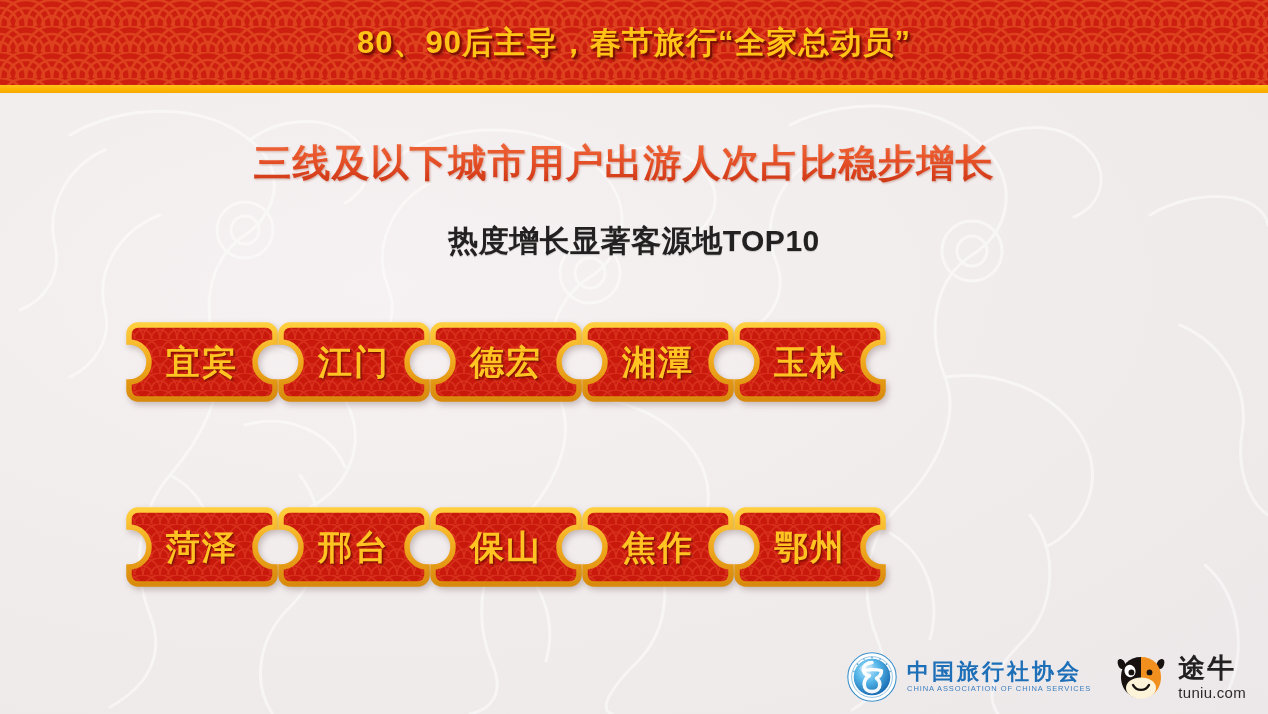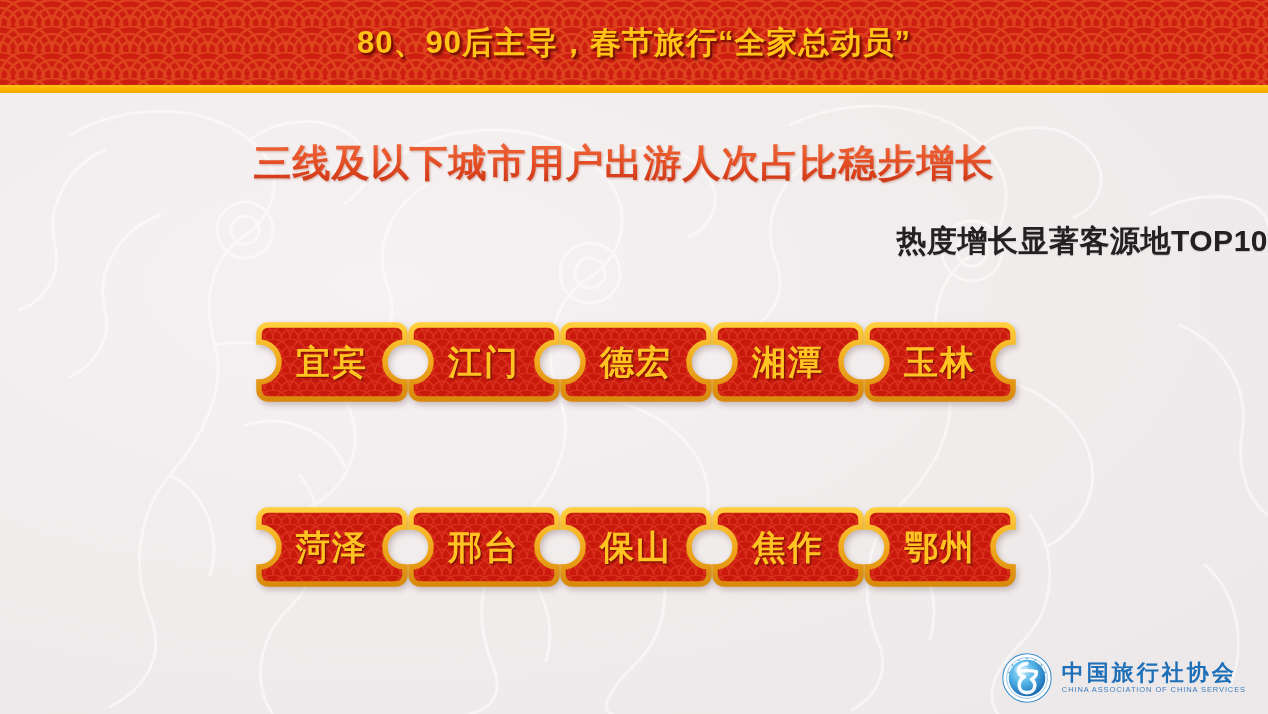--- a/index.html
+++ b/index.html
@@ -77,40 +77,40 @@
     -webkit-background-clip:text;
     background-clip:text;
     color:transparent;
     -webkit-text-fill-color:transparent;
     filter:drop-shadow(1px 1px 1px rgba(140,40,15,.35));
     z-index:5;
   }
   .sub-heading {
     position:absolute;
     top:221px; left:0; width:1268px;
-    text-align:right;
+    text-align:center;
     font-size:30px;
     font-weight:bold;
     letter-spacing:0.5px;
     color:#232021;
     white-space:nowrap;
     text-shadow:0 1px 1px rgba(0,0,0,.18);
     z-index:5;
   }
 
   
   .badge-grid {
     position:absolute;
     top:322px; left:126px;
     width:1020px;
     z-index:6;
   }
   .badge-row {
     display:flex;
-    justify-content:center;
+    justify-content:flex-start;
     align-items:center;
   }
   .badge-row.row2 { margin-top:105px; }
 
   .badge {
     position:relative;
     width:152px;
     height:80px;
     display:flex;
     align-items:center;
@@ -377,16 +377,40 @@
                  C 33.6 25.8 35.4 23.1 35.4 19.8" fill="none" stroke="#ffffff" stroke-width="3.6" stroke-linecap="round" stroke-linejoin="round" opacity="0.95"></path>
         <path d="M17.8 19.6 C 22 18.2 30.8 18.2 35 19.6" fill="none" stroke="#ffffff" stroke-width="3.2" stroke-linecap="round" opacity="0.95"></path>
         <ellipse cx="20.5" cy="17.5" rx="7" ry="4.2" fill="#ffffff" opacity="0.28"></ellipse>
       </svg>
       <div class="cats-text">
         <div class="cats-cn">中国旅行社协会</div>
         <div class="cats-en">CHINA ASSOCIATION OF CHINA SERVICES</div>
       </div>
     </div>
 
+    <div class="logo-block">
+      <svg class="logo-mark" width="56" height="54" viewBox="0 0 56 54" aria-hidden="true">
+
+        <path d="M11 11 C 5 6 3 12 6 17 C 8 20 12 20 14 17 Z" fill="#17120f"></path>
+        <path d="M45 11 C 51 6 53 12 50 17 C 48 20 44 20 42 17 Z" fill="#17120f"></path>
+
+        <path d="M28 7 C 16 7 8 15 8 27 C 8 39 16 48 28 48 Z" fill="#17120f"></path>
+
+        <path d="M28 7 C 40 7 48 15 48 27 C 48 39 40 48 28 48 Z" fill="#f2901f"></path>
+
+        <ellipse cx="17" cy="21" rx="5.5" ry="6.2" fill="#ffffff" transform="rotate(-16 17 21)"></ellipse>
+
+        <circle cx="18.4" cy="22.4" r="2.9" fill="#17120f"></circle>
+        <circle cx="36.5" cy="22.4" r="2.9" fill="#17120f"></circle>
+
+        <ellipse cx="28" cy="38" rx="15" ry="10.5" fill="#fdf3d9"></ellipse>
+
+        <path d="M20 35 C 23.5 41.5 32.5 41.5 36 35" fill="none" stroke="#17120f" stroke-width="2.4" stroke-linecap="round"></path>
+      </svg>
+      <div class="tuniu-text">
+        <div class="tuniu-cn">途牛</div>
+        <div class="tuniu-en">tuniu.com</div>
+      </div>
+    </div>
 
   </div>
 
 </div>
 
 </body></html>

